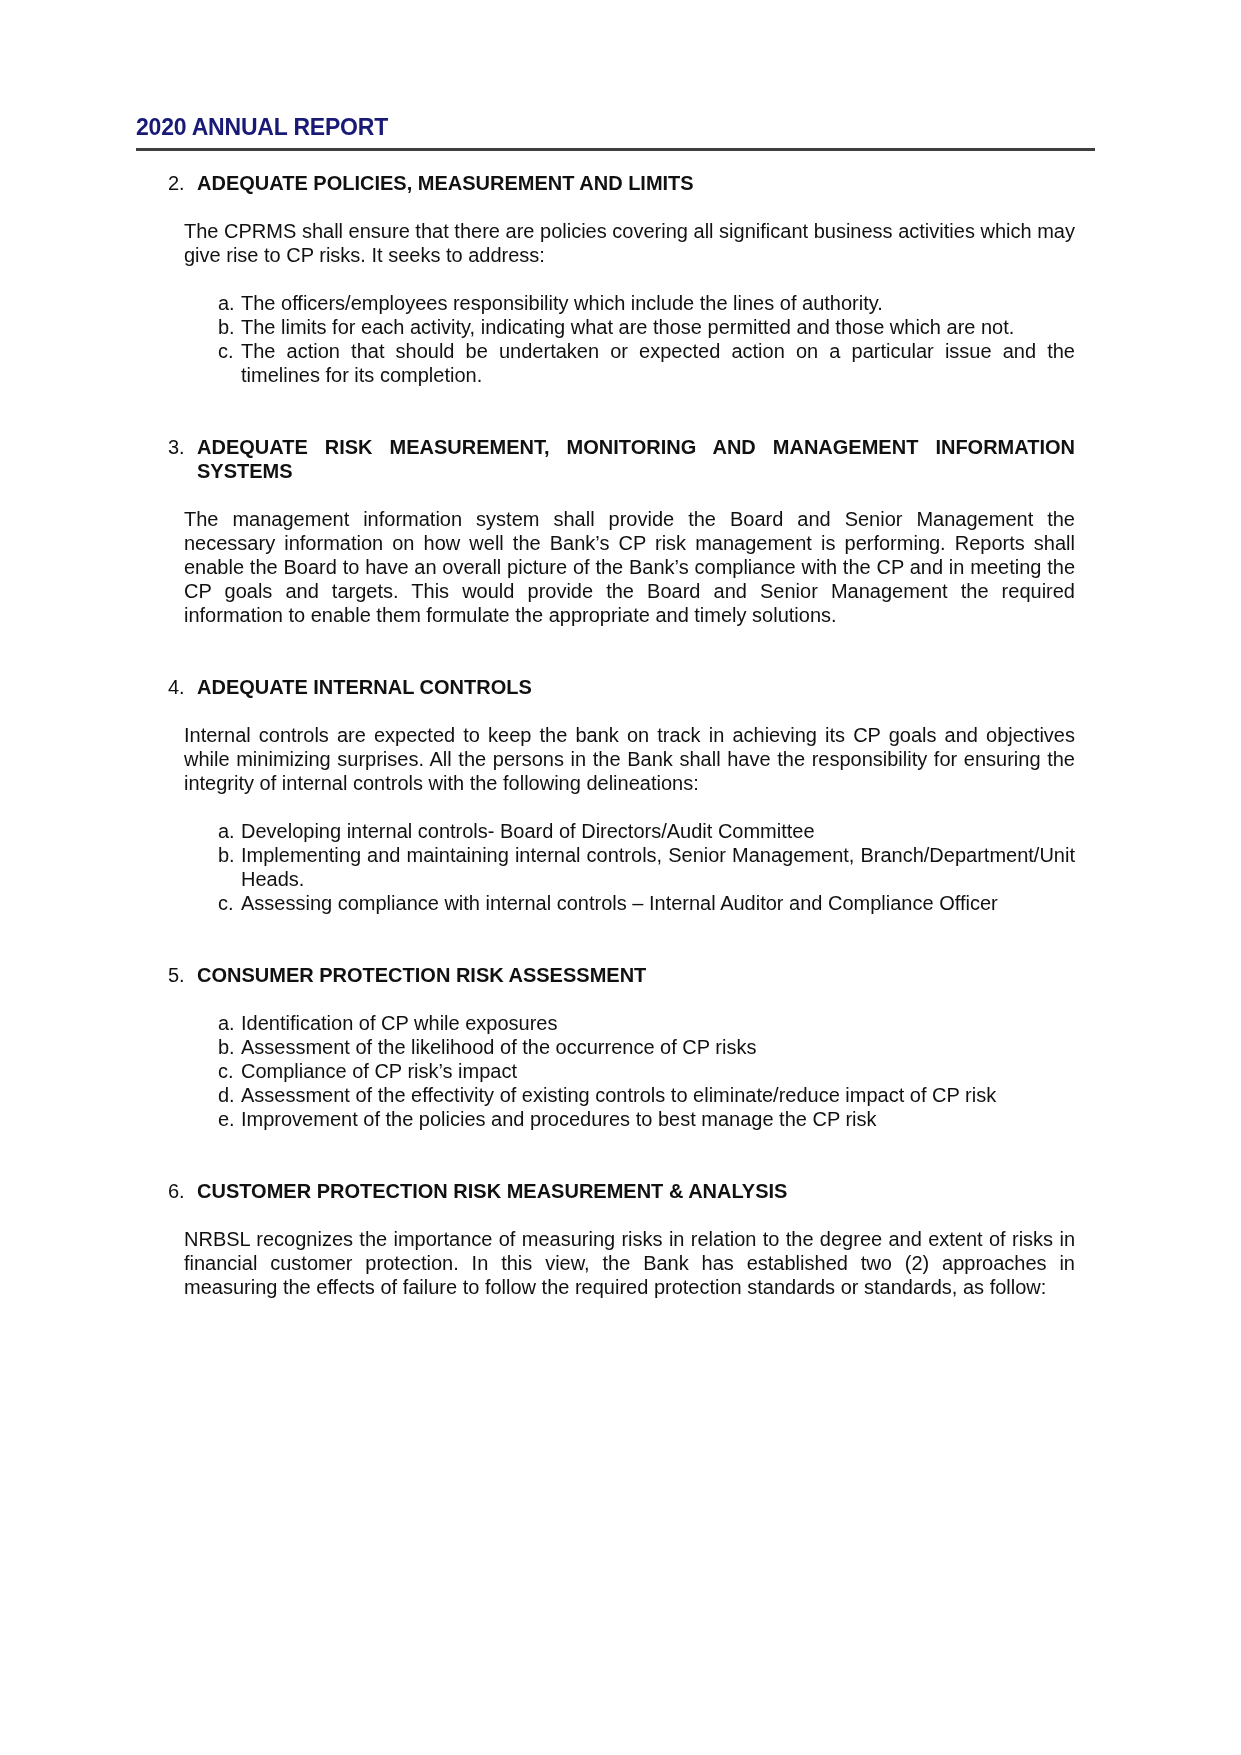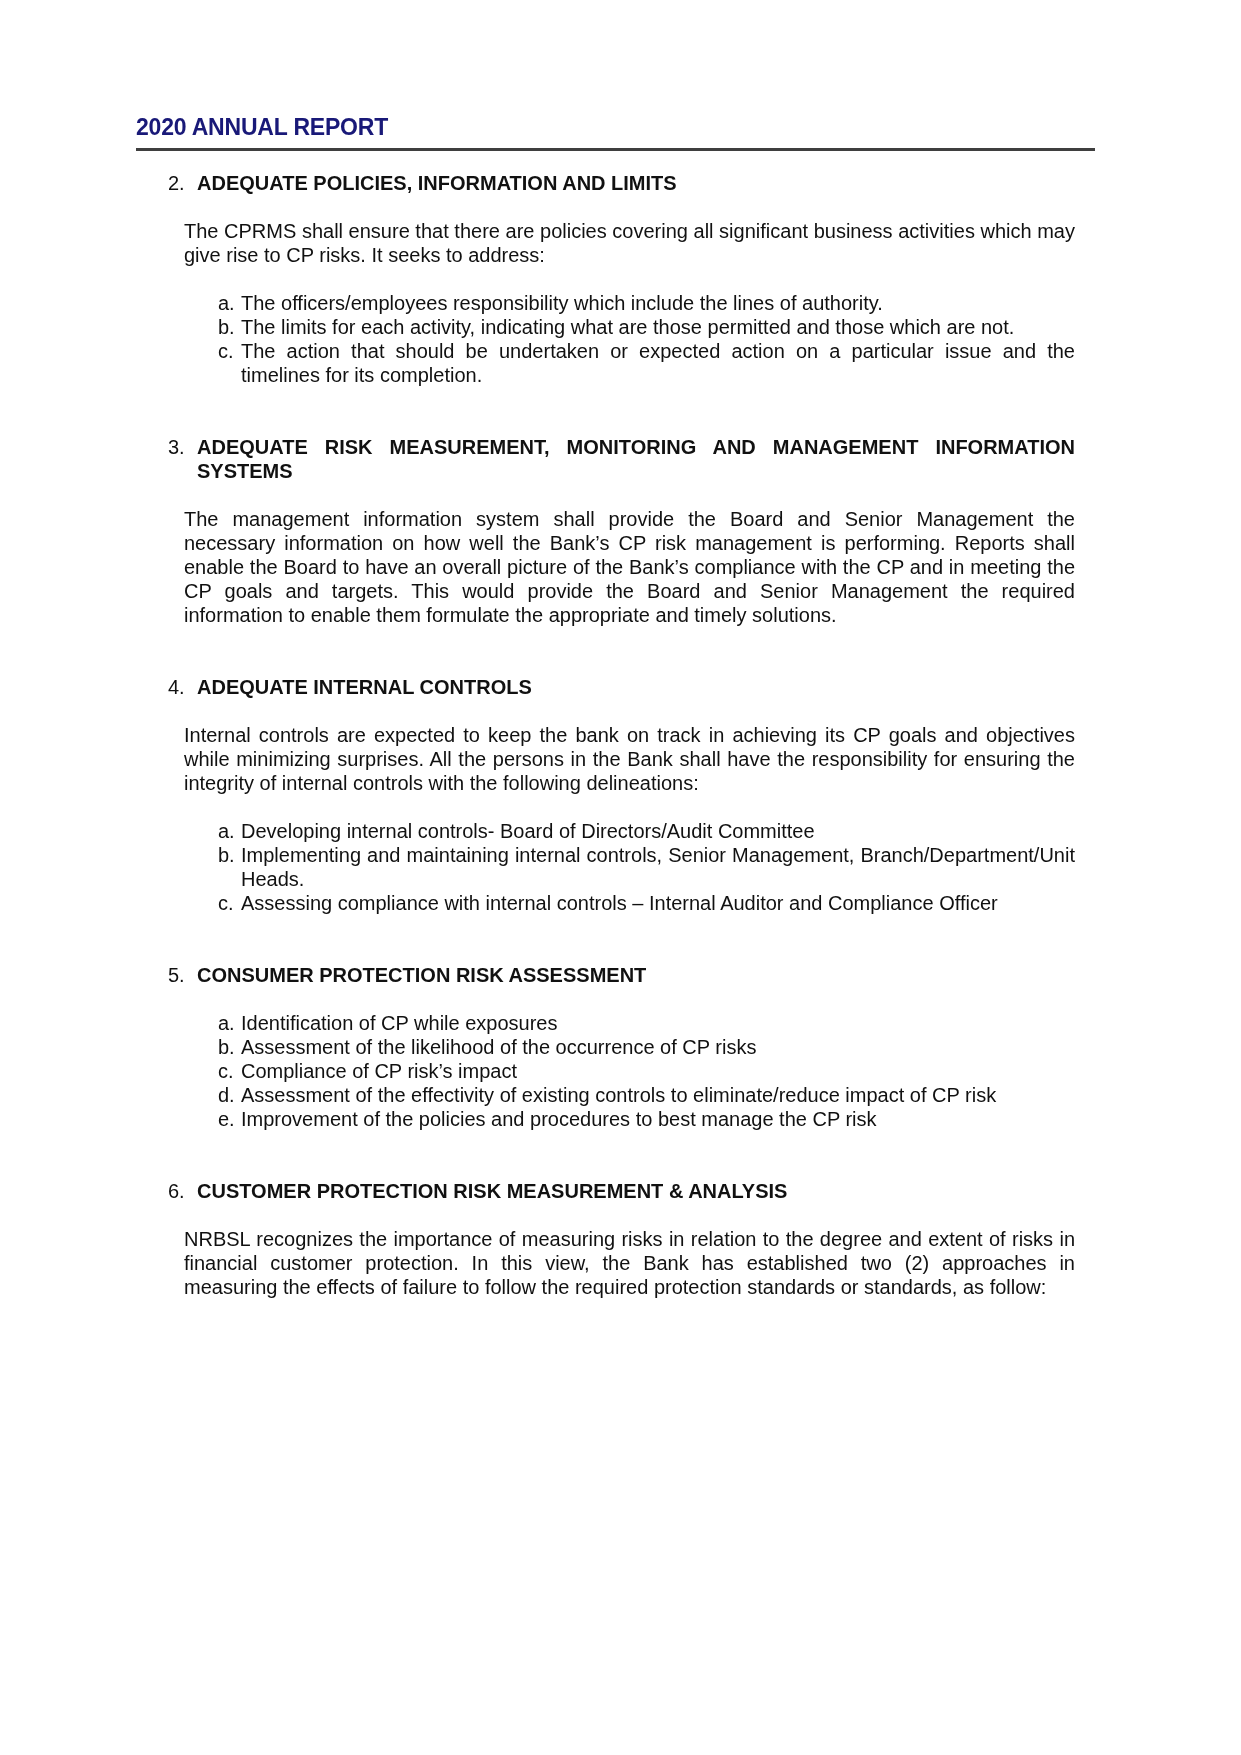--- a/index.html
+++ b/index.html
@@ -58,21 +58,21 @@
 
   <div class="doc-header">
     <div class="doc-header-title">2020 ANNUAL REPORT</div>
   </div>
 
   <div class="content">
 
     <div class="section first">
       <div class="sec-heading">
         <span class="sec-num">2.</span>
-        <span class="sec-title">ADEQUATE POLICIES, INFORMATION AND LIMITS</span>
+        <span class="sec-title">ADEQUATE POLICIES, MEASUREMENT AND LIMITS</span>
       </div>
       <p class="para">The CPRMS shall ensure that there are policies covering all significant business activities which may give rise to CP risks. It seeks to address:</p>
       <div class="sub-list">
         <div class="sub-item">
           <span class="item-letter">a.</span>
           <span class="item-text">The officers/employees responsibility which include the lines of authority.</span>
         </div>
         <div class="sub-item">
           <span class="item-letter">b.</span>
           <span class="item-text">The limits for each activity, indicating what are those permitted and those which are not.</span>

